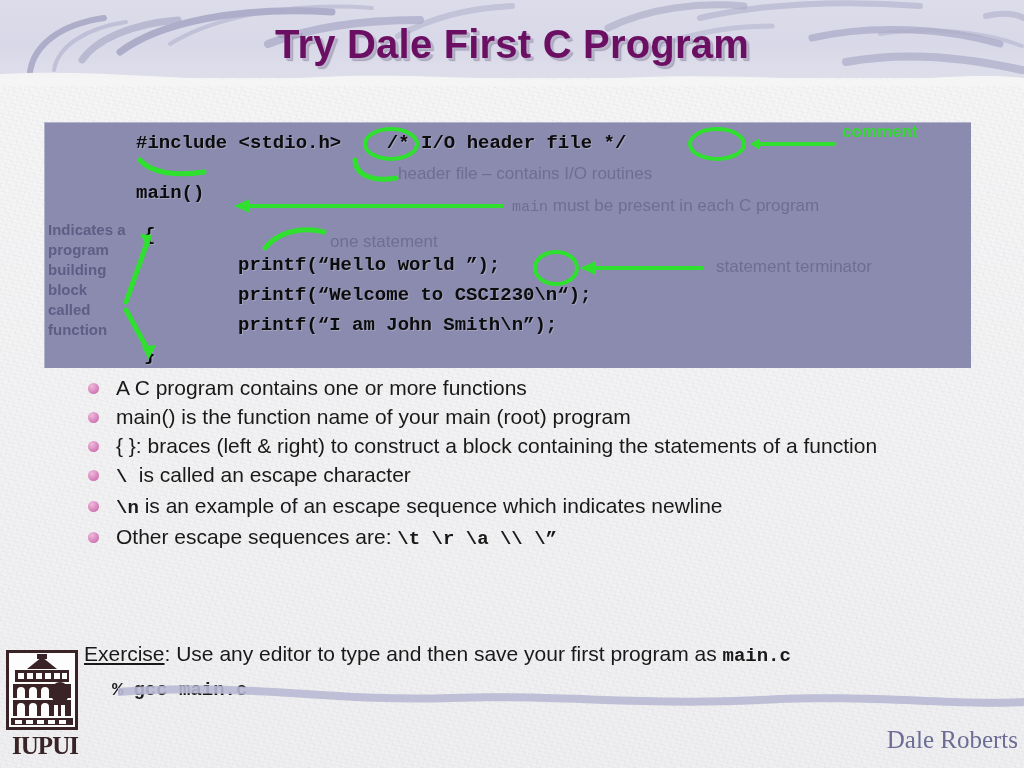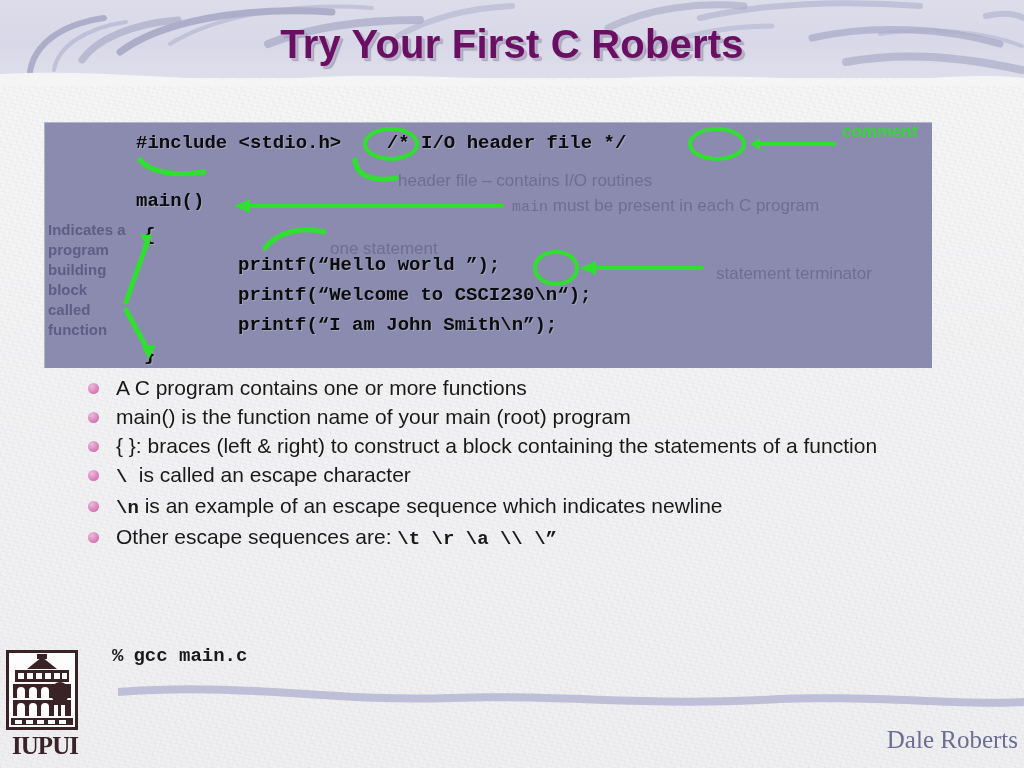--- a/index.html
+++ b/index.html
@@ -32,32 +32,33 @@
     font-size:40px;font-weight:bold;letter-spacing:0.2px;
     color:#6b0f63;
     text-shadow:2px 2px 0 #b9b2cb, 3px 3px 1px rgba(120,115,140,.55);
     white-space:nowrap;
   }
   
   #codeblock{
     position:absolute;left:44px;top:122px;width:888px;height:246px;
     background:#8b8bb0;
     box-shadow:1px 1px 0 rgba(255,255,255,.35) inset;
+    padding-left:39px;
   }
   #codeblock .layer{position:absolute;inset:0;}
   .code{
     position:absolute;
     font-family:"Liberation Mono","DejaVu Sans Mono",monospace;
     font-weight:bold;font-size:19px;color:#0c0c0c;white-space:pre;
     text-shadow:1px 1px 0 rgba(255,255,255,.22);
   }
   .note{
     position:absolute;
     font-family:"Liberation Sans", sans-serif;
-    font-size:17px;color:#6e6e90;white-space:pre;margin-top:7px;
+    font-size:17px;color:#6e6e90;white-space:pre;
   }
   .note.mono{font-family:"Liberation Mono","DejaVu Sans Mono",monospace;font-size:15px;}
   .note-strong{
     position:absolute;
     font-family:"Liberation Sans", sans-serif;
     font-size:15px;font-weight:bold;color:#5d5d85;line-height:20px;
   }
   .green-label{
     position:absolute;
     font-family:"Liberation Sans", sans-serif;
@@ -136,27 +137,27 @@
         <path d="M640,54 C676,36 724,26 772,26" stroke-width="5" opacity="0.5"></path>
         <path d="M700,18 C760,4 840,0 920,6" stroke-width="6" opacity="0.6"></path>
         <path d="M812,38 C872,24 946,28 1000,44" stroke-width="7" opacity="0.8"></path>
         <path d="M880,34 C930,26 986,32 1022,46" stroke-width="4" opacity="0.5"></path>
         <path d="M846,62 C900,52 960,56 1022,70" stroke-width="8" opacity="0.75"></path>
         <path d="M986,16 C1004,12 1016,14 1024,18" stroke-width="6" opacity="0.6"></path>
       </g>
       <path d="M0,74 C110,68 190,84 300,78 C420,71 500,84 620,78 C740,72 830,84 930,78 C980,75 1006,76 1024,78 L1024,86 L0,86 Z" fill="#f4f4f5" opacity="0.95"></path>
     </svg>
 
-    <div id="title">Try Your First C Roberts</div>
+    <div id="title">Try Dale First C Program</div>
   </div>
 
   <div id="codeblock">
 
     <div class="code" style="left:92px;top:10px;">#include &lt;stdio.h&gt;    /* I/O header file */</div>
-    <div class="code" style="left:92px;top:68px;">main()</div>
+    <div class="code" style="left:92px;top:60px;">main()</div>
     <div class="code" style="left:100px;top:102px;">{</div>
     <div class="code" style="left:194px;top:132px;">printf(“Hello world ”);</div>
     <div class="code" style="left:194px;top:162px;">printf(“Welcome to CSCI230\n“);</div>
     <div class="code" style="left:194px;top:192px;">printf(“I am John Smith\n”);</div>
     <div class="code" style="left:100px;top:222px;">}</div>
 
     <svg class="layer" width="888" height="246" viewBox="0 0 888 246">
       <g fill="none" stroke="#2fe02f" stroke-width="4" stroke-linecap="round">
 
         <ellipse cx="347" cy="22" rx="26" ry="15"></ellipse>
@@ -223,20 +224,21 @@
       <span class="bullet-dot"></span>
       <span class="bullet-text"><span class="mono"> \n</span><span>  is an example of an escape sequence which indicates newline</span></span>
     </div>
     <div class="bullet-row">
       <span class="bullet-dot"></span>
       <span class="bullet-text"><span>Other escape sequences are:  </span><span class="mono">\t \r \a \\ \”</span></span>
     </div>
   </div>
 
   <div id="exercise">
+    <div class="ex-line"><u>Exercise</u><span>: Use any editor to type and then save your first program as  </span><span class="mono">main.c</span></div>
 
     <div class="ex-line"><span class="indent"></span><span class="mono">%</span><span class="mono" style="padding-left:10px;">gcc main.c</span></div>
 
   </div>
 
   <svg id="wave" viewBox="0 0 1024 40">
     <path d="M118,20 C240,10 330,30 450,26 C560,22 640,34 760,28 C880,22 950,34 1024,30
              L1024,38 C950,42 880,30 760,36 C640,42 560,30 450,34 C330,38 240,18 118,28 Z" fill="#b9b9d4" opacity="0.9"></path>
   </svg>
 

